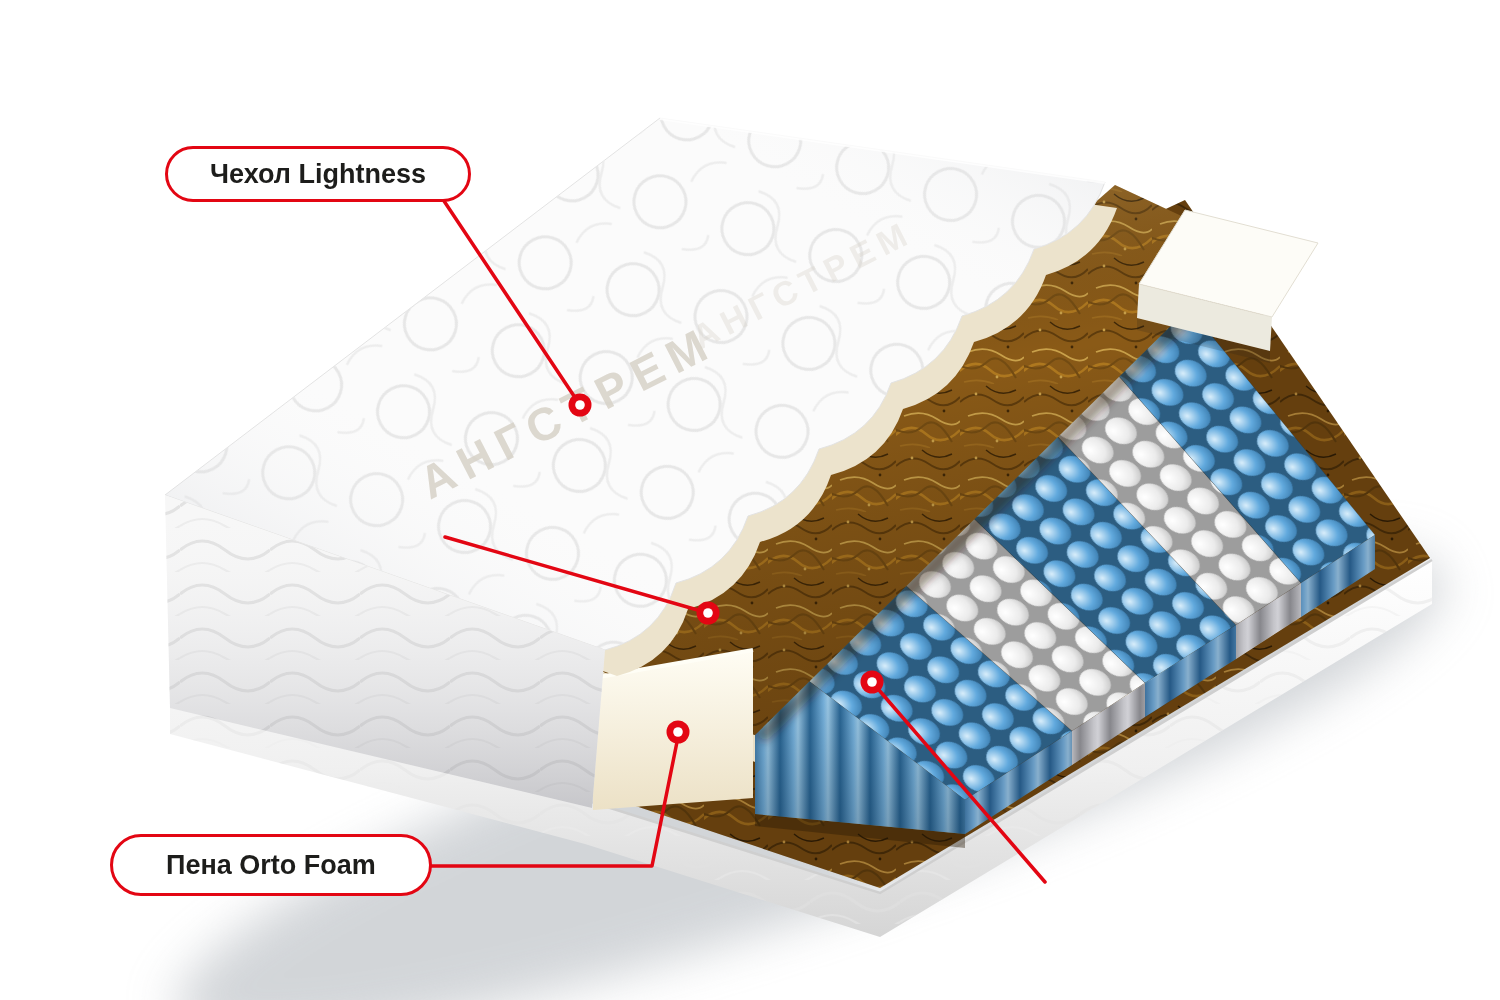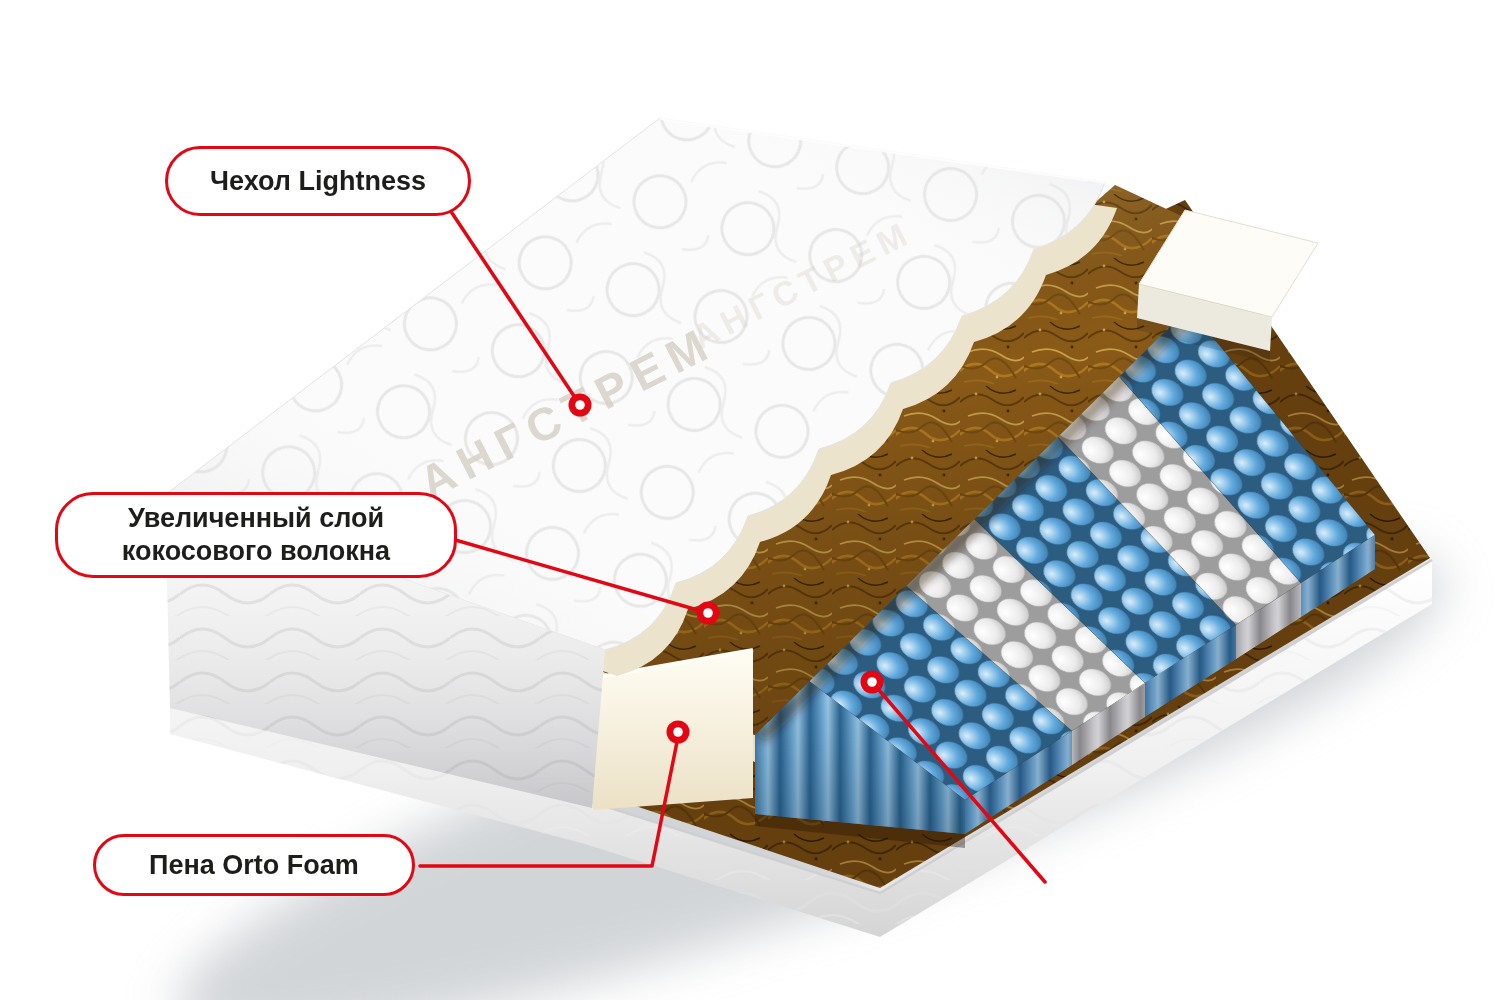--- a/index.html
+++ b/index.html
@@ -220,26 +220,23 @@
       <circle r="11.5" fill="#e30613"></circle>
           <circle r="4.8" fill="#ffffff"></circle>
     </g>
     <g transform="translate(872,682)">
       <circle r="11.5" fill="#e30613"></circle>
           <circle r="4.8" fill="#ffffff"></circle>
     </g>
   </g>
 </svg>
 
-  <div class="callout" style="left:165px; top:146px; width:306px; height:70px;">
+  <div class="callout" style="left:165px; top:146px; width:306px; height:56px;">
     <span>Чехол Lightness</span>
   </div>
 
-  <div class="callout" style="left:55px; top:492px; width:402px; height:86px;">
-    <span>Увеличенный слой кокосового волокна</span>
-  </div>
-
-  <div class="callout" style="left:93px; top:834px; width:322px; height:62px;">
+
+  <div class="callout" style="left:110px; top:834px; width:322px; height:62px;">
     <span>Пена Orto Foam</span>
   </div>
 
 
 </div>
 
 </body></html>

